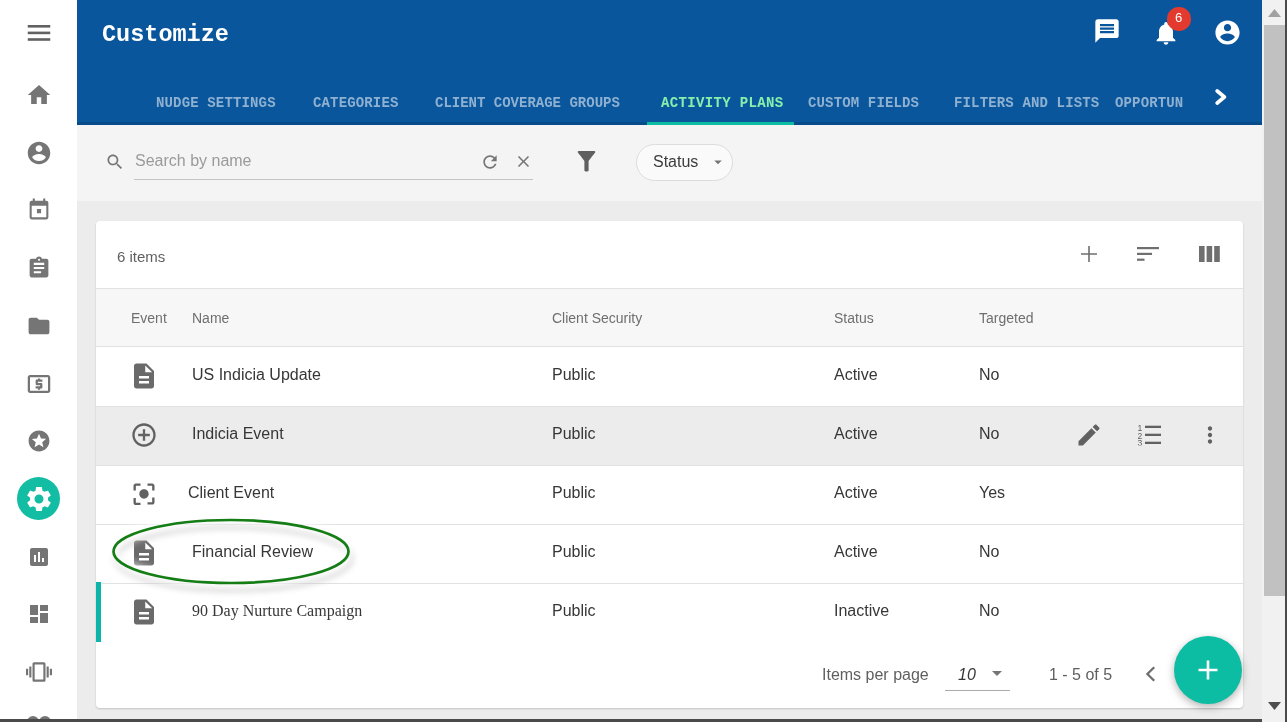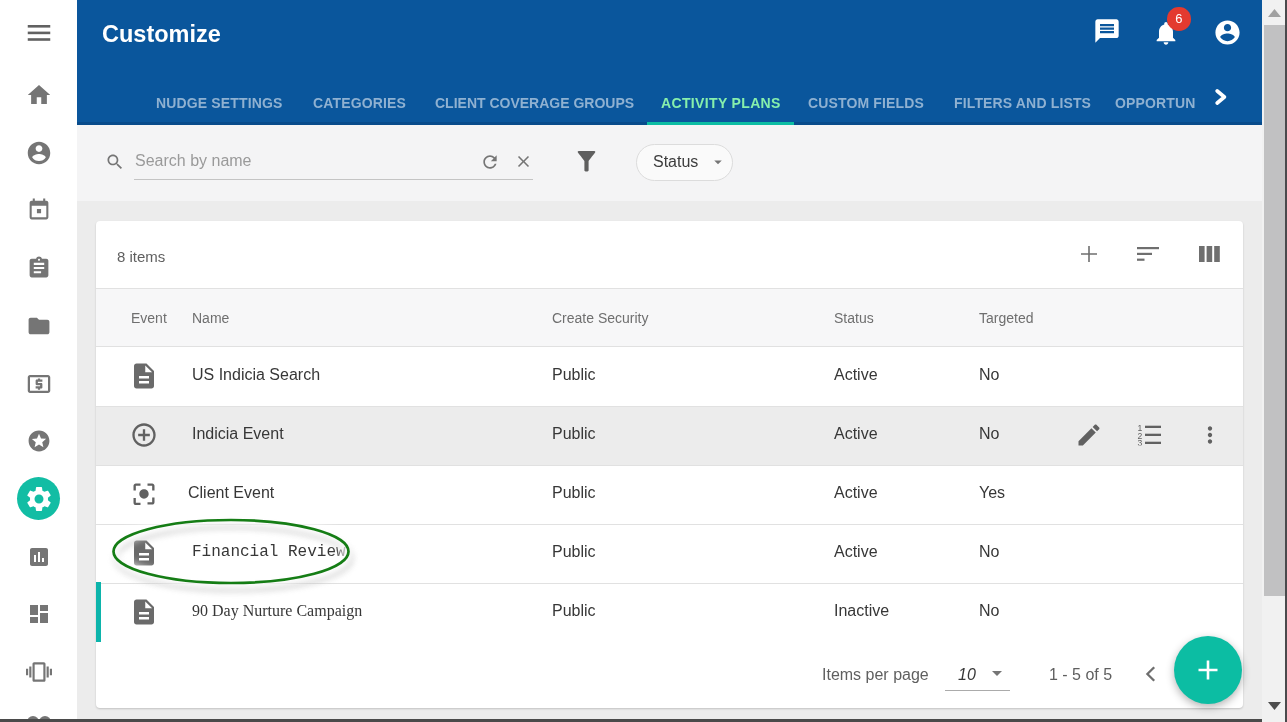--- a/index.html
+++ b/index.html
@@ -3,21 +3,21 @@
 <meta charset="utf-8">
 <style>
   * { margin:0; padding:0; box-sizing:border-box; }
   html,body { width:1287px; height:722px; overflow:hidden; font-family:"Liberation Sans", sans-serif; }
   body { position:relative; background:#ececec; }
   .abs { position:absolute; }
 
   #sidebar { position:absolute; left:0; top:0; width:77px; height:722px; background:#ffffff; z-index:5; }
   .sic { position:absolute; transform:translate(-50%,-50%); display:flex; left:38.5px; }
 
-  #header { position:absolute; left:77px; top:0; width:1185px; height:125px; background:#0a569c; }
+  #header { position:absolute; left:77px; top:0; width:1185px; height:125px; background:#0a569c;font-family:Liberation Mono, monospace; }
   #title { position:absolute; left:25px; top:21px; color:#ffffff; font-size:23.5px; font-weight:700; letter-spacing:0; }
   .tab { position:absolute; top:96px; font-size:14px; font-weight:700; color:#8fb1d1; letter-spacing:0.15px; white-space:nowrap; line-height:14px; }
   .tab.active { color:#86efac; }
   #tabline { position:absolute; left:570px; top:122px; width:147px; height:3px; background:#0cbda3; }
 
   #filterbar { position:absolute; left:77px; top:125px; width:1185px; height:76px; background:#f4f4f5; }
 
   #card { position:absolute; left:96px; top:221px; width:1147px; height:487px; background:#ffffff; border-radius:4px;
           box-shadow:0 1px 2px rgba(0,0,0,0.18); }
   .hdiv { position:absolute; left:0; width:100%; height:1px; background:#e1e1e1; }
@@ -89,21 +89,21 @@
     </svg>
 
   <div class="abs" style="left:559px; top:19px; width:97px; height:37px; border:1px solid #dcdcdc; border-radius:19px; background:#fafafa;"></div>
   <div class="abs" style="left:576px; top:29px; font-size:16px; color:#3c3c3c; line-height:16px;">Status</div>
   <svg class="abs" style="left:632px; top:28px;" width="18" height="18" viewBox="0 0 24 24">
       <path fill="#757575" d="M7 10l5 5 5-5z"></path>
     </svg>
 </div>
 
 <div id="card">
-  <div class="abs" style="left:21px; top:28px; font-size:15px; color:#5f5f5f; line-height:15px;">8 items</div>
+  <div class="abs" style="left:21px; top:28px; font-size:15px; color:#5f5f5f; line-height:15px;">6 items</div>
 
   <svg class="abs" style="left:984px; top:24px;" width="18" height="18" viewBox="0 0 18 18">
       <path stroke="#6f6f6f" stroke-width="1.6" d="M9 1v16M1 9h16"></path>
     </svg>
   <svg class="abs" style="left:1041px; top:26px;" width="23" height="14" viewBox="0 0 23 14">
       <g fill="#6f6f6f">
         <rect x="0" y="0" width="22" height="2.2"></rect>
         <rect x="0" y="5.8" width="15" height="2.2"></rect>
         <rect x="0" y="11.6" width="7.5" height="2.2"></rect>
       </g>
@@ -113,31 +113,31 @@
         <rect x="0" y="0" width="5.6" height="16"></rect>
         <rect x="7.6" y="0" width="5.6" height="16"></rect>
         <rect x="15.2" y="0" width="5.6" height="16"></rect>
       </g>
     </svg>
 
   <div class="hdiv" style="top:67px;"></div>
   <div class="abs rowbg" style="top:68px; height:57px; background:#f7f7f8;"></div>
   <div class="hlabel" style="left:35px; top:90px;">Event</div>
   <div class="hlabel" style="left:96px; top:90px;">Name</div>
-  <div class="hlabel" style="left:456px; top:90px;">Create Security</div>
+  <div class="hlabel" style="left:456px; top:90px;">Client Security</div>
   <div class="hlabel" style="left:738px; top:90px;">Status</div>
   <div class="hlabel" style="left:883px; top:90px;">Targeted</div>
   <div class="hdiv" style="top:125px;"></div>
 
   <div class="ict" style="left:48px; top:155px;">
       <svg width="30" height="30" viewBox="0 0 24 24">
         <path fill="#6a6a6a" d="M14 2H6c-1.1 0-1.99.9-1.99 2L4 20c0 1.1.89 2 2 2h12c1.1 0 2-.9 2-2V8l-6-6zm2 16H8v-2h8v2zm0-4H8v-2h8v2zm-3-5V3.5L18.5 9H13z"></path>
       </svg>
     </div>
-  <div class="cell" style="left:96px; top:146px;">US Indicia Search</div>
+  <div class="cell" style="left:96px; top:146px;">US Indicia Update</div>
   <div class="cell" style="left:456px; top:146px;">Public</div>
   <div class="cell" style="left:738px; top:146px;">Active</div>
   <div class="cell" style="left:883px; top:146px;">No</div>
   <div class="hdiv" style="top:185px;"></div>
 
   <div class="abs rowbg" style="top:186px; height:58px; background:#ececec;"></div>
   <div class="ict" style="left:48px; top:214px;">
       <svg width="28" height="28" viewBox="0 0 24 24">
         <path fill="#616161" d="M13 7h-2v4H7v2h4v4h2v-4h4v-2h-4V7zm-1-5C6.48 2 2 6.48 2 12s4.48 10 10 10 10-4.48 10-10S17.52 2 12 2zm0 18c-4.41 0-8-3.59-8-8s3.59-8 8-8 8 3.59 8 8-3.59 8-8 8z"></path>
       </svg>
@@ -179,21 +179,21 @@
   <div class="cell" style="left:456px; top:264px;">Public</div>
   <div class="cell" style="left:738px; top:264px;">Active</div>
   <div class="cell" style="left:883px; top:264px;">Yes</div>
   <div class="hdiv" style="top:303px;"></div>
 
   <div class="ict" style="left:48px; top:332px;">
       <svg width="30" height="30" viewBox="0 0 24 24">
         <path fill="#6a6a6a" d="M14 2H6c-1.1 0-1.99.9-1.99 2L4 20c0 1.1.89 2 2 2h12c1.1 0 2-.9 2-2V8l-6-6zm2 16H8v-2h8v2zm0-4H8v-2h8v2zm-3-5V3.5L18.5 9H13z"></path>
       </svg>
     </div>
-  <div class="cell" style="left:96px; top:323px;font-family:Liberation Mono, monospace;">Financial Review</div>
+  <div class="cell" style="left:96px; top:323px;">Financial Review</div>
   <div class="cell" style="left:456px; top:323px;">Public</div>
   <div class="cell" style="left:738px; top:323px;">Active</div>
   <div class="cell" style="left:883px; top:323px;">No</div>
   <div class="hdiv" style="top:362px;"></div>
 
   <div class="abs" style="left:0; top:361px; width:5px; height:60px; background:#0cb4ab;"></div>
   <div class="ict" style="left:48px; top:391px;">
       <svg width="30" height="30" viewBox="0 0 24 24">
         <path fill="#6a6a6a" d="M14 2H6c-1.1 0-1.99.9-1.99 2L4 20c0 1.1.89 2 2 2h12c1.1 0 2-.9 2-2V8l-6-6zm2 16H8v-2h8v2zm0-4H8v-2h8v2zm-3-5V3.5L18.5 9H13z"></path>
       </svg>

